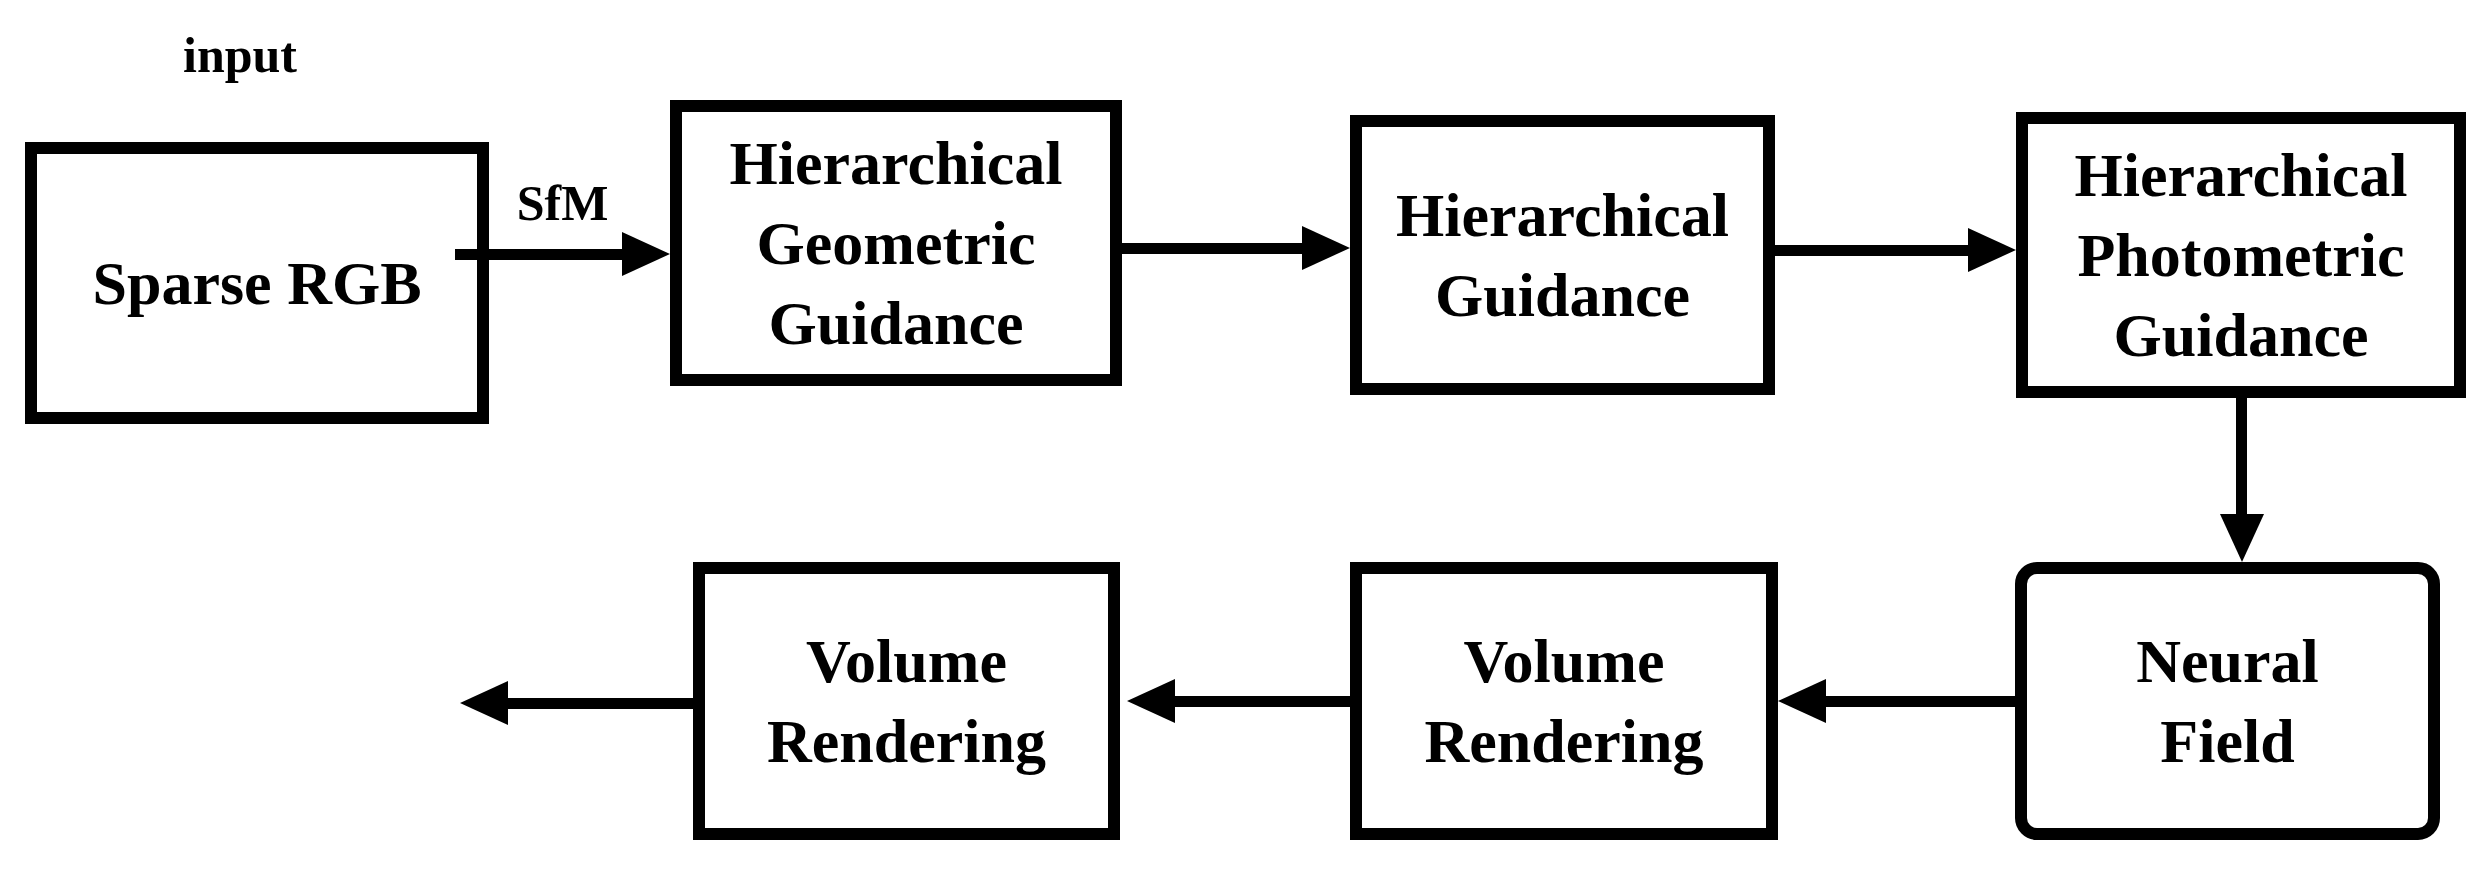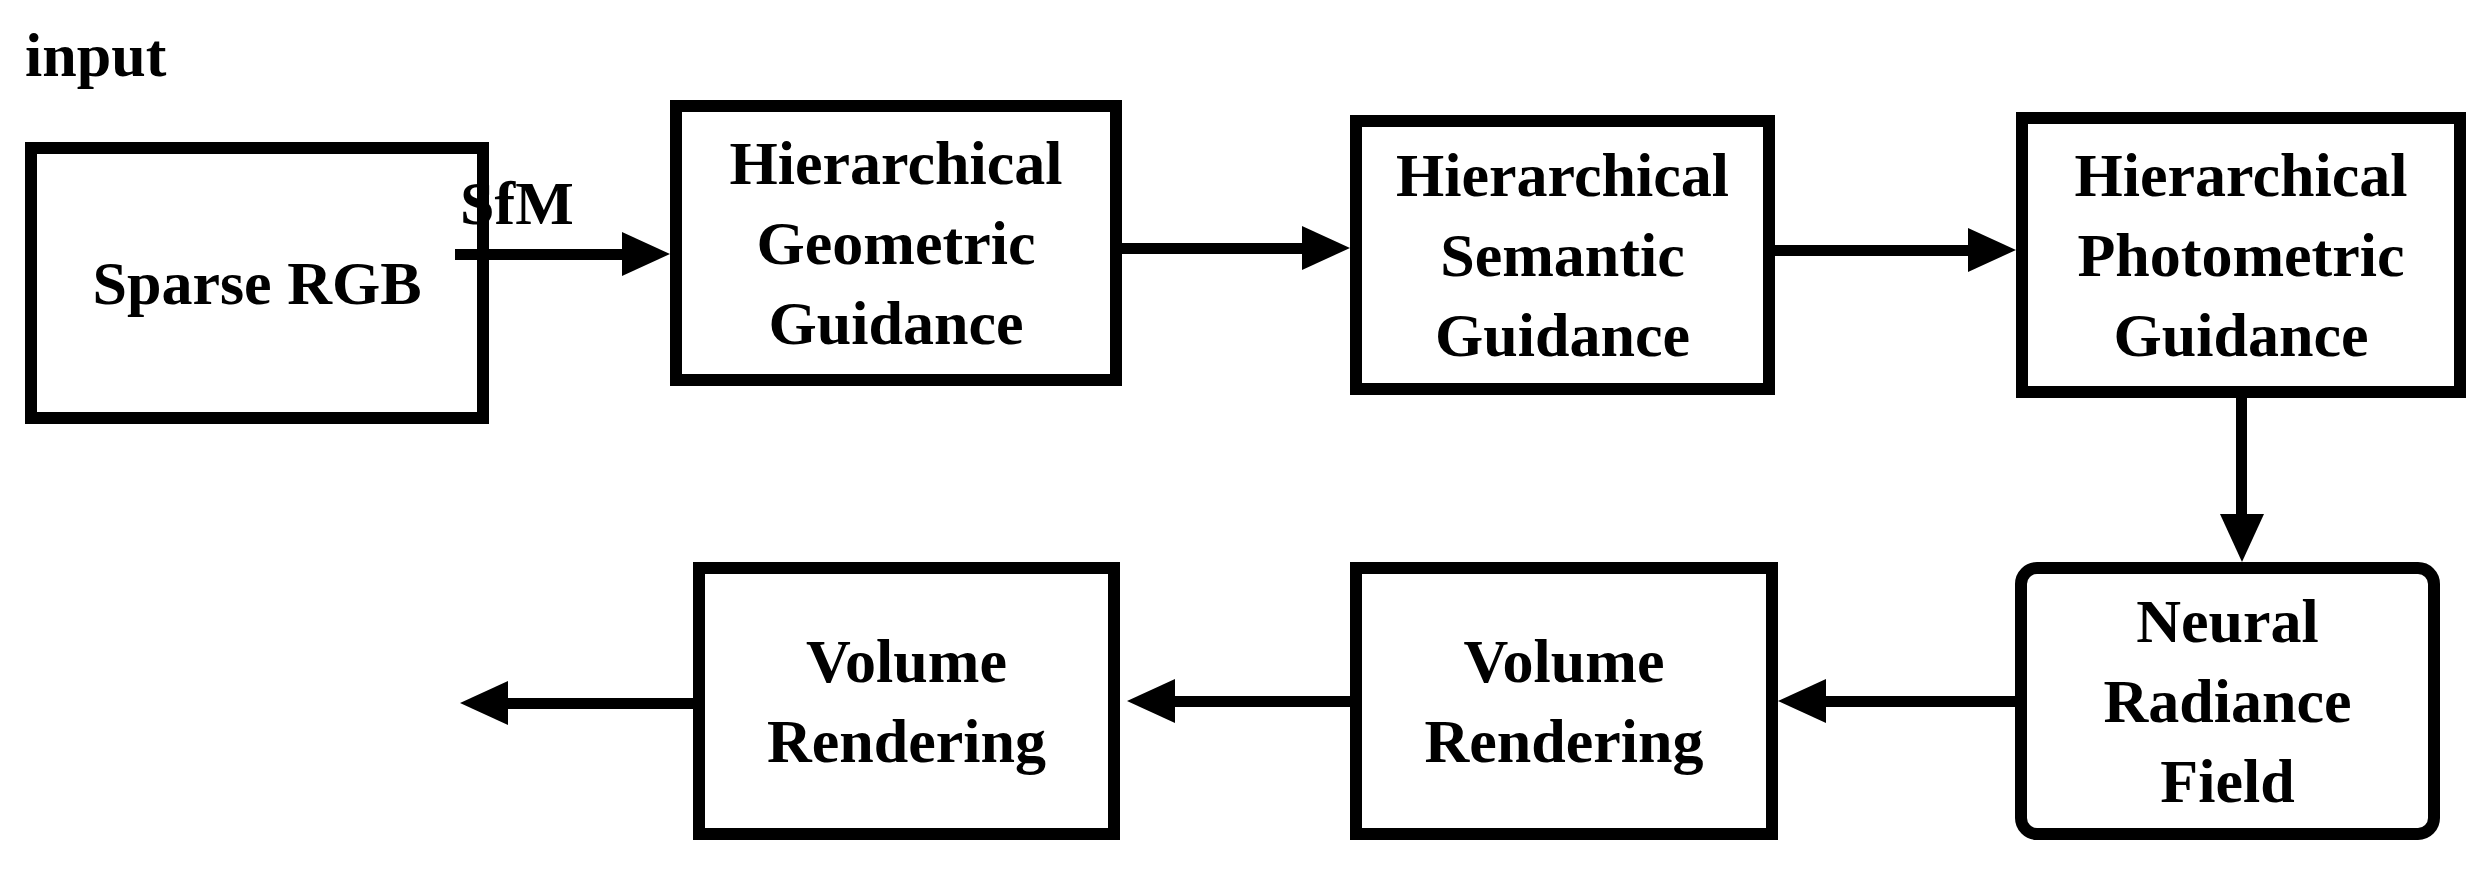--- a/index.html
+++ b/index.html
@@ -38,22 +38,23 @@
   #node-hierarchical-semantic      { left: 1350px; top: 115px; width: 425px; height: 280px; }
   #node-hierarchical-photometric   { left: 2016px; top: 112px; width: 450px; height: 286px; }
   #node-neural-radiance-field      { left: 2015px; top: 562px; width: 425px; height: 278px; border-radius: 22px; }
   #node-volume-rendering-right     { left: 1350px; top: 562px; width: 428px; height: 278px; }
   #node-volume-rendering-left      { left: 693px;  top: 562px; width: 427px; height: 278px; }
   #node-results                    { left: 110px;  top: 610px; width: 345px; height: 186px; }
 
   .free-label {
     position: absolute;
     font-weight: bold;
-    font-size: 62px;
+    font-size: 50px;
     line-height: 62px;
+    text-align: center;
   }
   #input-label { left: 25px; top: 24px; width: 430px; }
   #sfm-label   { left: 460px; top: 172px; width: 205px; }
 
   .arrow-shaft-h {
     position: absolute;
     height: 11px;
     background: #000000;
   }
   .arrow-shaft-v {
@@ -122,21 +123,20 @@
         <div>Guidance</div>
       </div>
   </div>
 
   <div class="arrow-shaft-h" id="arrow-geo-sem-shaft"></div>
   <div class="arrow-head head-right" id="arrow-geo-sem-head"></div>
 
   <div class="flow-node" id="node-hierarchical-semantic">
     <div class="node-label">
         <div>Hierarchical</div>
-        <div>Semantic</div>
         <div>Guidance</div>
       </div>
   </div>
 
   <div class="arrow-shaft-h" id="arrow-sem-photo-shaft"></div>
   <div class="arrow-head head-right" id="arrow-sem-photo-head"></div>
 
   <div class="flow-node" id="node-hierarchical-photometric">
     <div class="node-label">
         <div>Hierarchical</div>
@@ -144,21 +144,20 @@
         <div>Guidance</div>
       </div>
   </div>
 
   <div class="arrow-shaft-v" id="arrow-photo-nrf-shaft"></div>
   <div class="arrow-head head-down" id="arrow-photo-nrf-head"></div>
 
   <div class="flow-node" id="node-neural-radiance-field">
     <div class="node-label">
         <div>Neural</div>
-        <div>Radiance</div>
         <div>Field</div>
       </div>
   </div>
 
   <div class="arrow-shaft-h" id="arrow-nrf-vr2-shaft"></div>
   <div class="arrow-head head-left" id="arrow-nrf-vr2-head"></div>
 
   <div class="flow-node" id="node-volume-rendering-right">
     <div class="node-label">
         <div>Volume</div>

